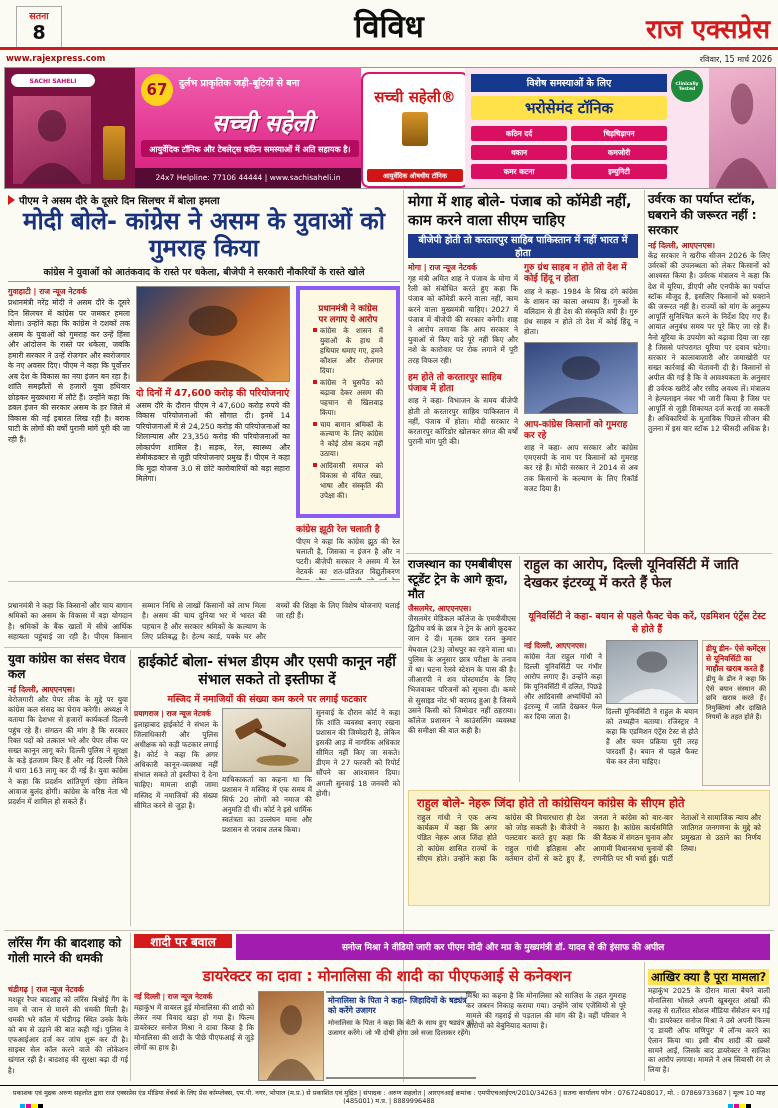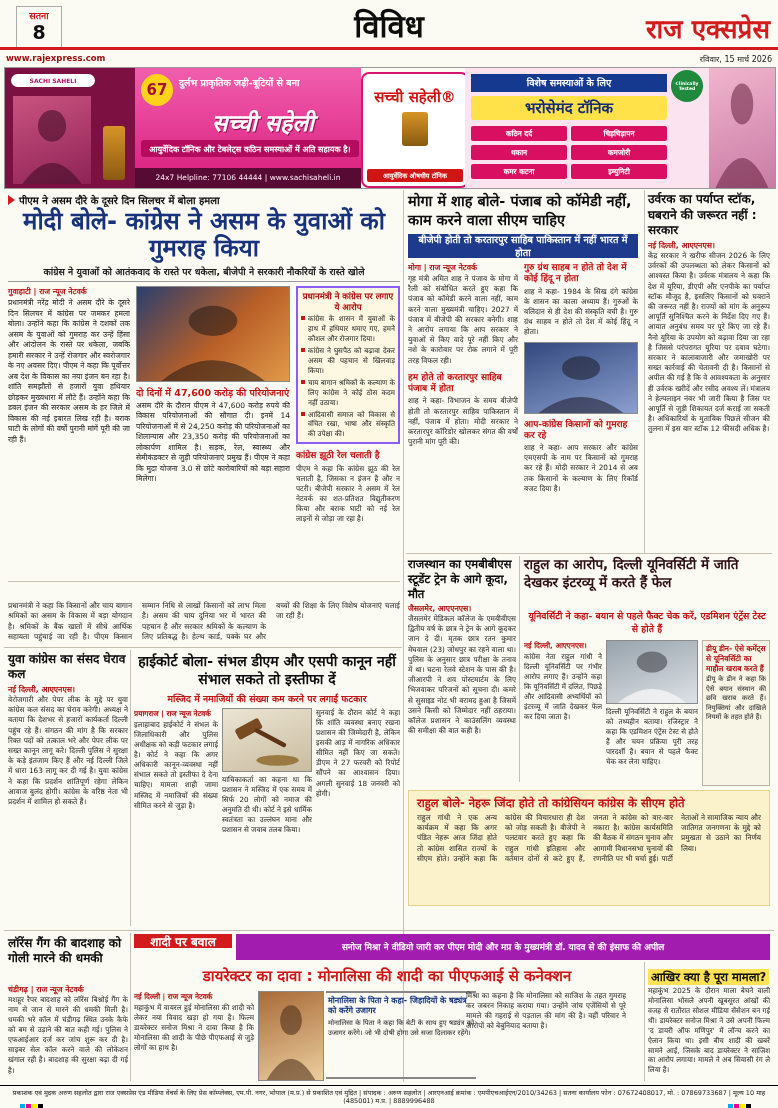--- a/index.html
+++ b/index.html
@@ -107,21 +107,21 @@
     <div class="photo p-modi" style="width:152px;height:94px;">
       <svg class="sil" viewBox="0 0 100 100" preserveAspectRatio="none">
           <circle cx="50" cy="36" r="16" fill="rgba(35,25,20,0.55)"></circle>
           <path d="M16 100 Q50 56 84 100 Z" fill="rgba(35,25,20,0.55)"></path>
         </svg>
     </div>
     <div class="rt" style="font-size:9.5px;margin-top:5px;">दो दिनों में 47,600 करोड़ की परियोजनाएं</div>
     <div class="jt" style="margin-top:2px;">असम दौरे के दौरान पीएम ने 47,600 करोड़ रुपये की विकास परियोजनाओं की सौगात दी। इनमें 14 परियोजनाओं में से 24,250 करोड़ की परियोजनाओं का शिलान्यास और 23,350 करोड़ की परियोजनाओं का लोकार्पण शामिल है। सड़क, रेल, स्वास्थ्य और सेमीकंडक्टर से जुड़ी परियोजनाएं प्रमुख हैं। पीएम ने कहा कि मुद्रा योजना 3.0 से छोटे कारोबारियों को बड़ा सहारा मिलेगा।</div>
   </div>
   <div class="abs" style="left:296px;top:286px;width:104px;height:294px;overflow:hidden;">
-    <div style="border:2px solid #8b5cf6;background:#fdf8e2;padding:3px;">
+    <div style="border:4px solid #8b5cf6;background:#fdf8e2;padding:13px;">
       <div style="font-size:8.5px;font-weight:bold;color:#b31111;text-align:center;line-height:1.25;">प्रधानमंत्री ने कांग्रेस पर लगाए ये आरोप</div>
       <div class="bullet-row">
           <span class="sq"></span>
           <span class="jt" style="font-size:7.1px;">कांग्रेस के शासन में युवाओं के हाथ में हथियार थमाए गए, हमने कौशल और रोजगार दिया।</span>
         </div>
       <div class="bullet-row">
           <span class="sq"></span>
           <span class="jt" style="font-size:7.1px;">कांग्रेस ने घुसपैठ को बढ़ावा देकर असम की पहचान से खिलवाड़ किया।</span>
         </div>
       <div class="bullet-row">

